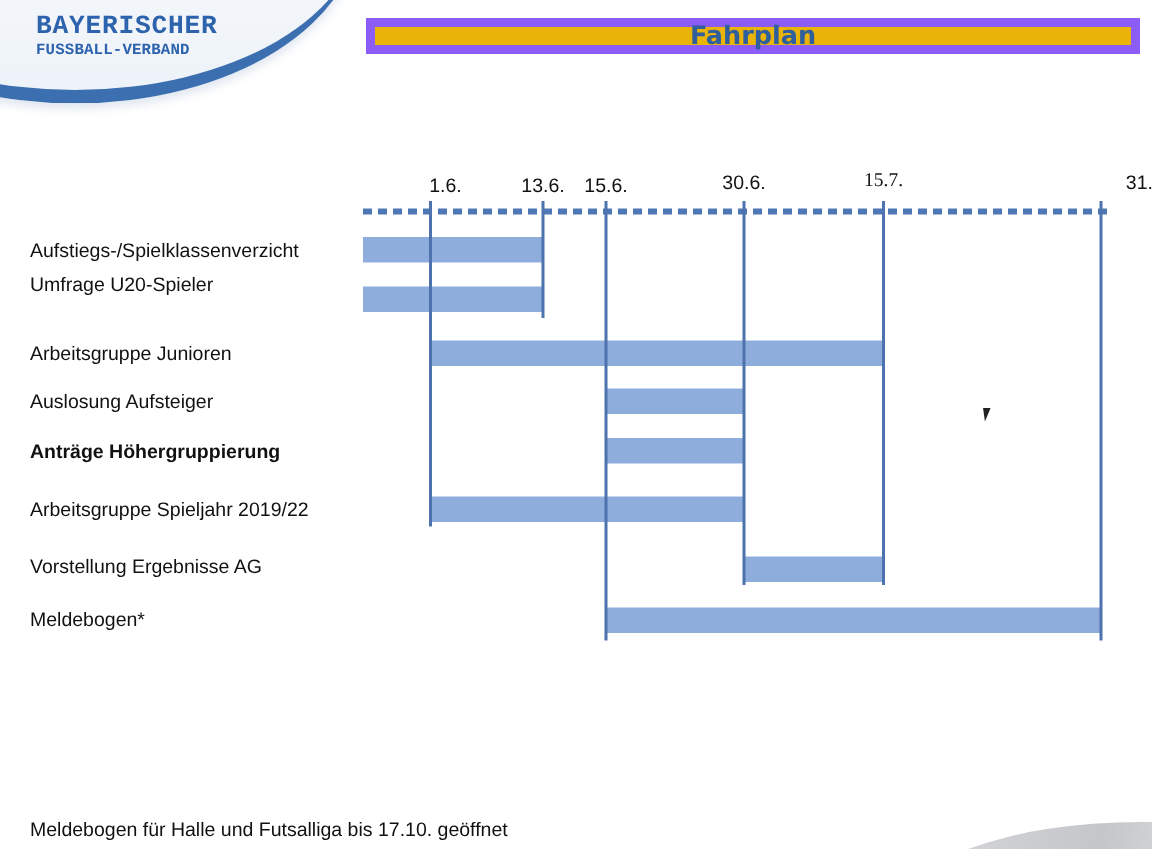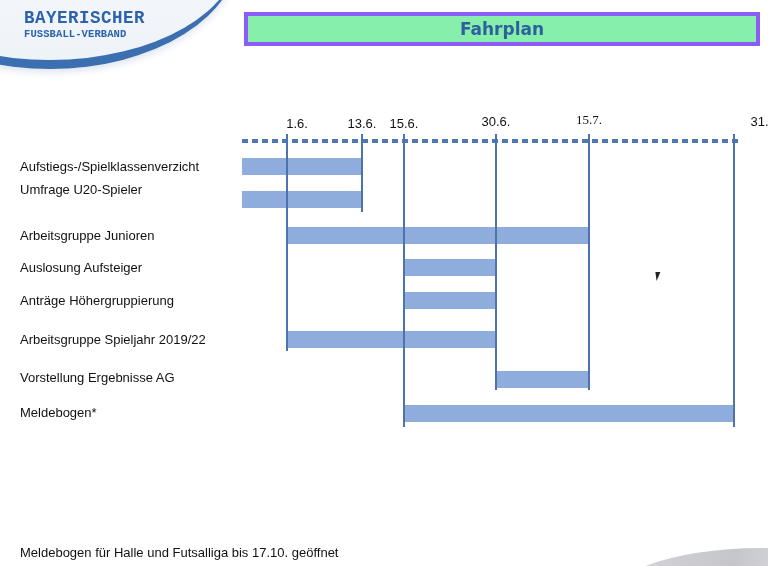--- a/index.html
+++ b/index.html
@@ -16,24 +16,24 @@
     box-shadow: 0 4px 6px rgba(60,100,160,0.15);
   }
   .logo-text {
     position: absolute; left: 24px; top: 10px;
     color: #2d63ad; font-weight: bold; line-height: 1;
     font-family: Liberation Mono, monospace;
   }
   .logo-line1 { font-size: 17.5px; letter-spacing: 0.5px; display: block; }
   .logo-line2 { font-size: 10.5px; letter-spacing: 0.1px; display: block; margin-top: 1px; }
   .title-box {
-    position: absolute; left: 244px; top: 12px; width: 516px; height: 34px;
-    border: 4px solid #8b5cf6; box-sizing: border-box;
+    position: absolute; left: 244px; top: 12px; width: 516px; height: 24px;
+    border: 6px solid #8b5cf6; box-sizing: border-box;
     display: flex; align-items: center; justify-content: center;
-    background: #86efac;
+    background: #eab308;
   }
   .title-text {
     color: #2f5f9c; font-weight: bold; font-size: 17px;
     font-family: "DejaVu Sans", sans-serif;
   }
   .date-label {
     position: absolute; font-size: 13px; color: #111; transform: translateX(-50%);
     white-space: nowrap;
   }
   .dotted-axis {
@@ -94,21 +94,21 @@
 <div class="vline" style="left:361px; top:134px; height:78px;"></div>
 <div class="vline" style="left:403px; top:134px; height:293px;"></div>
 <div class="vline" style="left:495px; top:134px; height:256px;"></div>
 <div class="vline" style="left:588px; top:134px; height:256px;"></div>
 <div class="vline" style="left:733px; top:134px; height:293px;"></div>
 
 <span class="row-label" style="top:159px;">Aufstiegs-/Spielklassenverzicht</span>
 <span class="row-label" style="top:182px;">Umfrage U20-Spieler</span>
 <span class="row-label" style="top:228px;">Arbeitsgruppe Junioren</span>
 <span class="row-label" style="top:260px;">Auslosung Aufsteiger</span>
-<span class="row-label" style="top:293px;">Anträge Höhergruppierung</span>
+<span class="row-label" style="top:293px;font-weight:bold;">Anträge Höhergruppierung</span>
 <span class="row-label" style="top:332px;">Arbeitsgruppe Spieljahr 2019/22</span>
 <span class="row-label" style="top:370px;">Vorstellung Ergebnisse AG</span>
 <span class="row-label" style="top:405px;">Meldebogen*</span>
 
 <div class="cursor"></div>
 
 <span class="footnote">Meldebogen für Halle und Futsalliga bis 17.10. geöffnet</span>
 
 <div class="corner-swoosh"></div>
 

